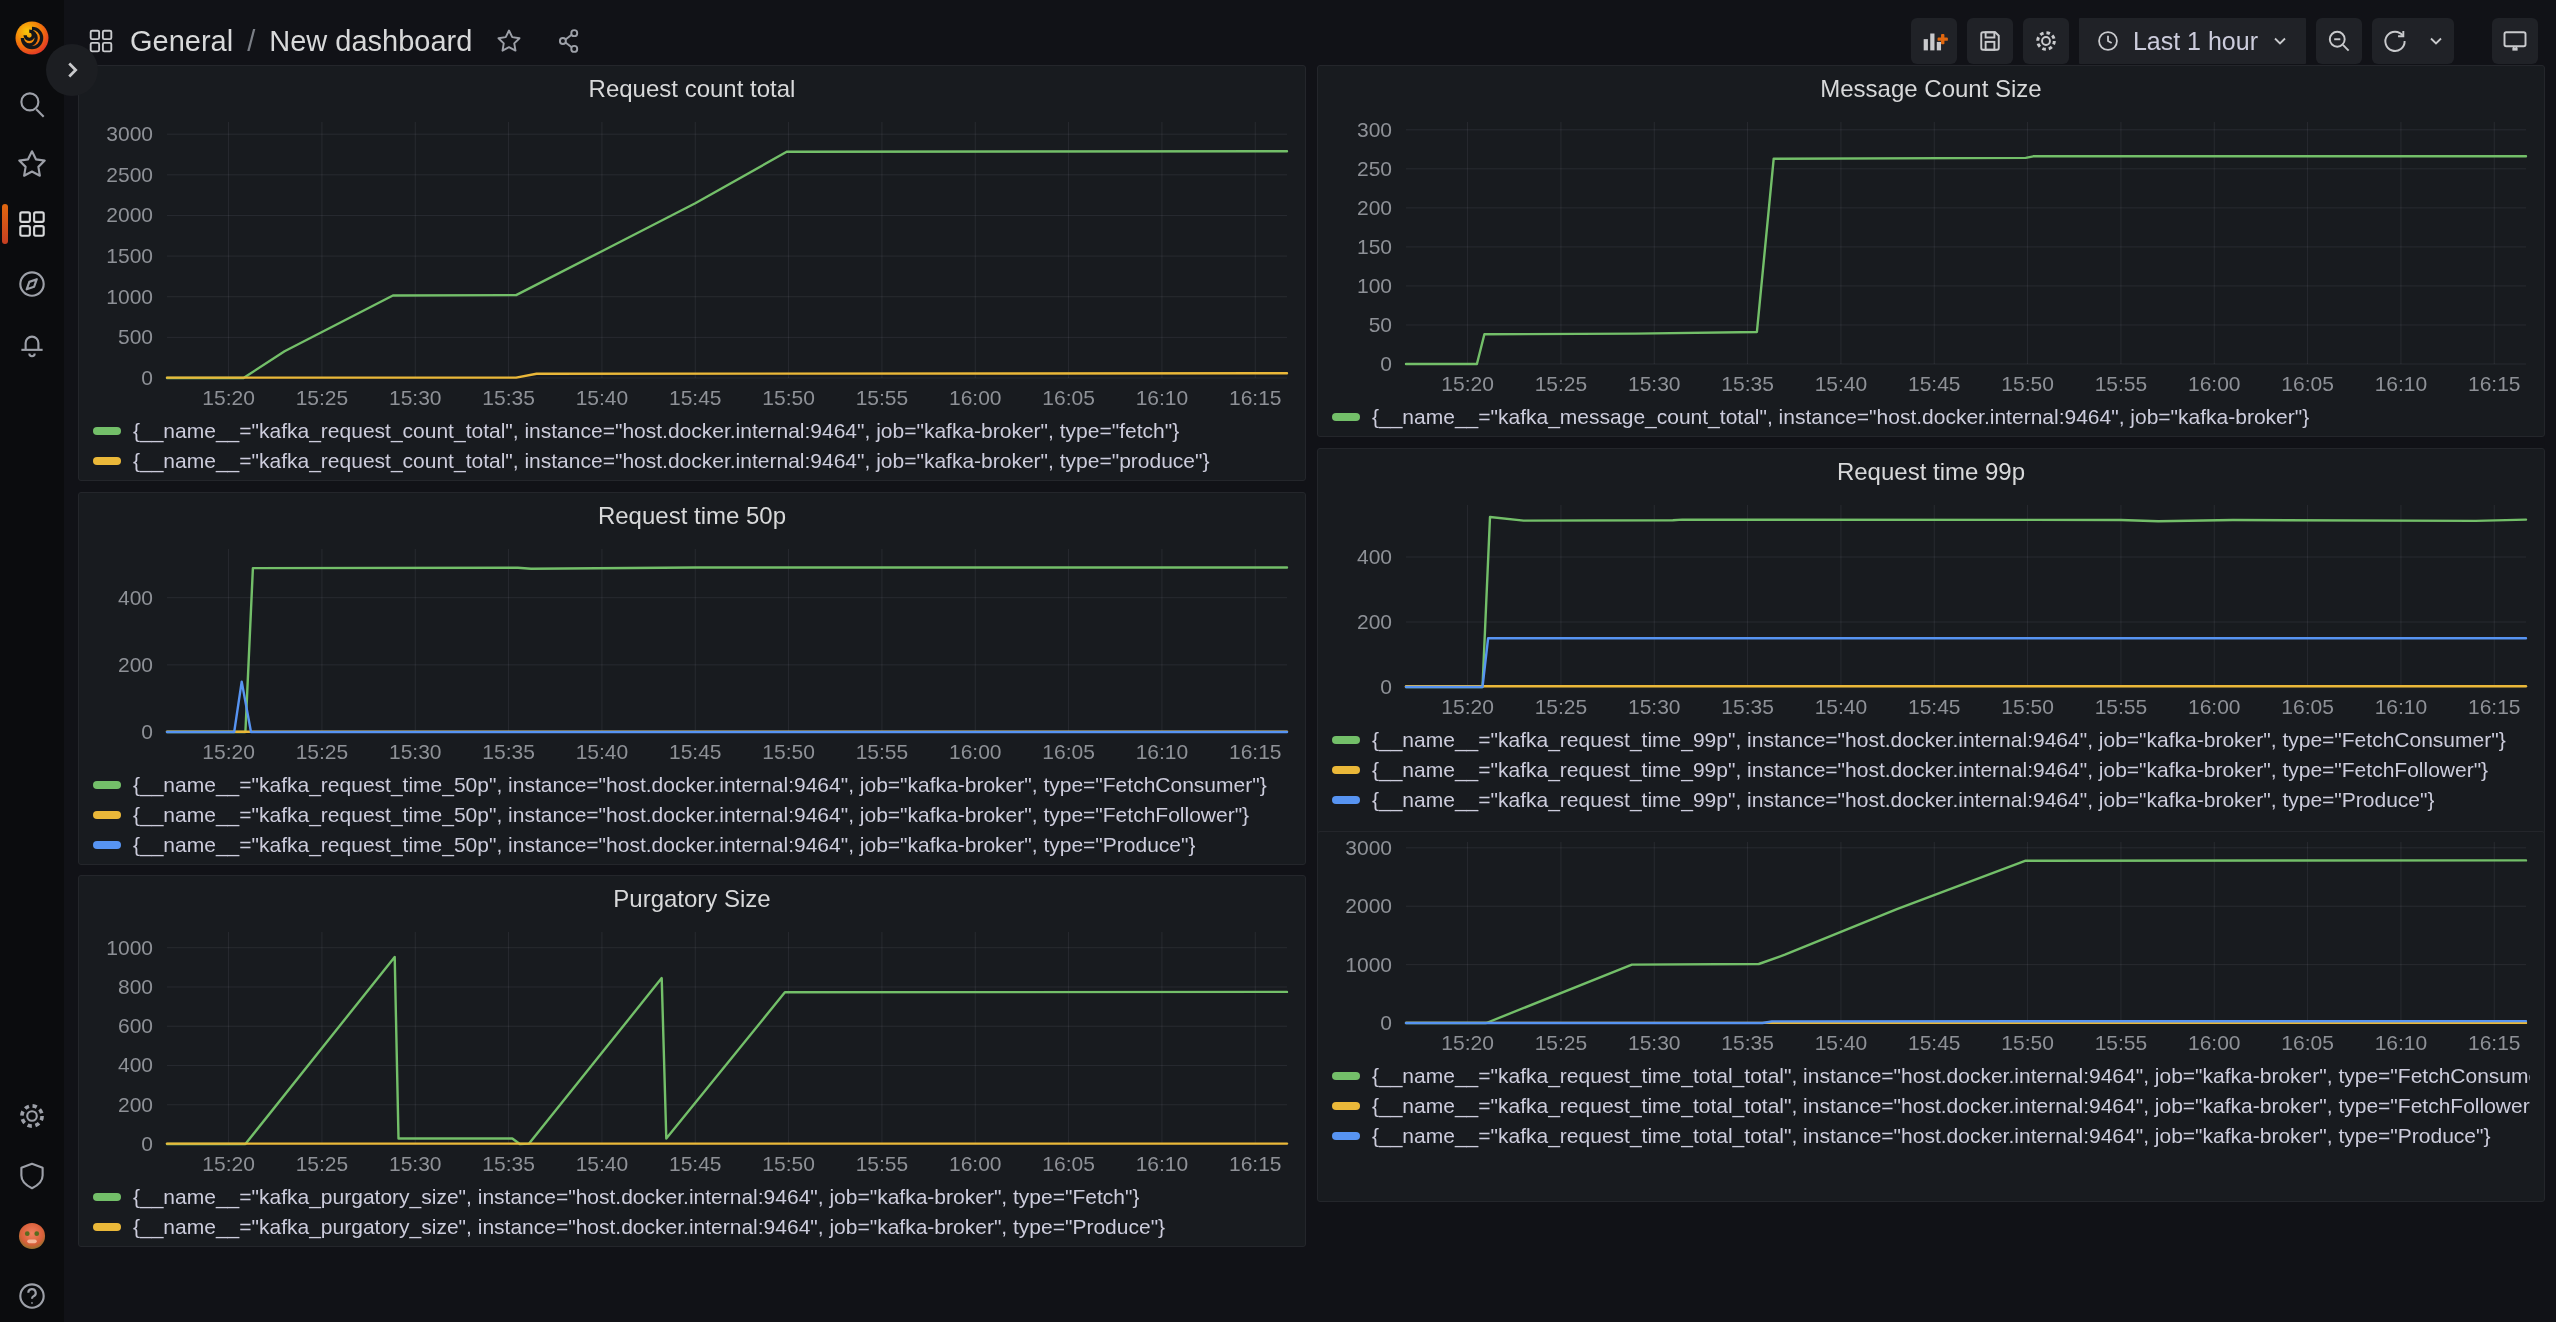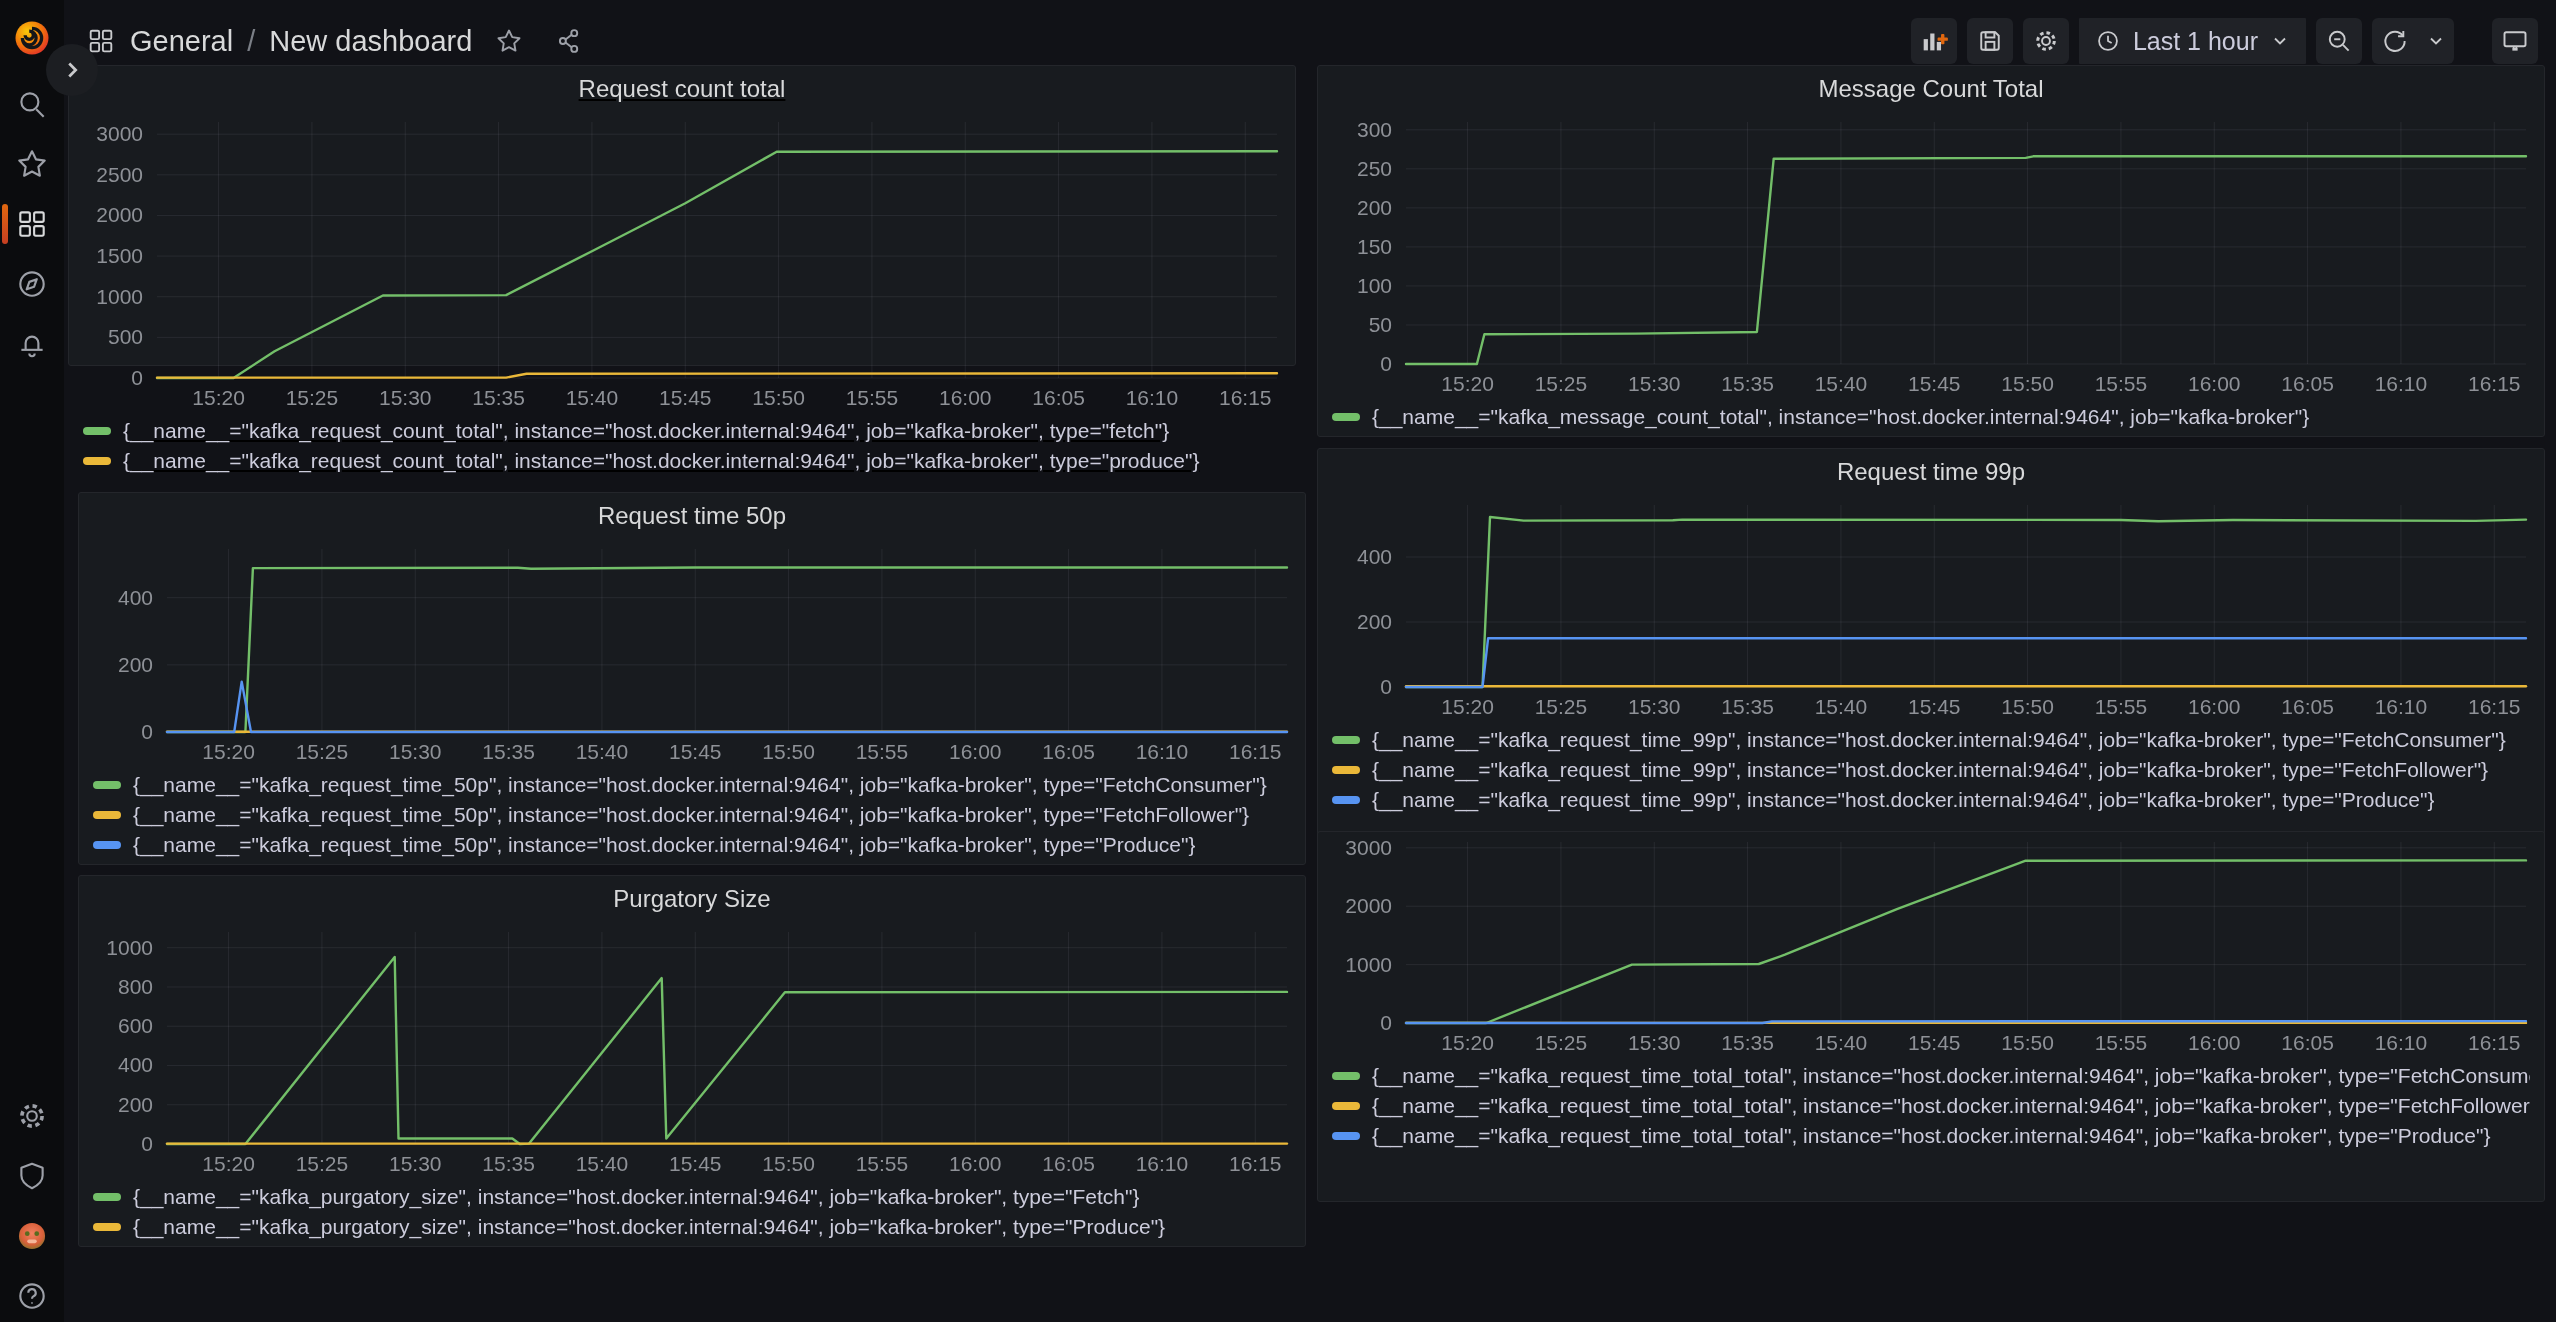--- a/index.html
+++ b/index.html
@@ -219,21 +219,21 @@
           <rect x="4" y="6" width="24" height="16" rx="2"></rect>
           <line x1="13" y1="25.5" x2="19" y2="25.5" stroke-width="3"></line>
           <line x1="14.5" y1="22" x2="14.5" y2="24"></line>
           <line x1="17.5" y1="22" x2="17.5" y2="24"></line>
         </svg>
     </span>
   </div>
 </div>
 
 <div class="dash">
-    <div class="panel" style="left: 68px; top: 65px; width: 1228px; height: 301px; text-decoration: underline;"><div class="panel-title">Request count total</div><svg width="1224" height="300">
+    <div class="panel" style="left: 78px; top: 65px; width: 1228px; height: 416px;"><div class="panel-title">Request count total</div><svg width="1224" height="300">
         <line x1="149.60000000000002" y1="10" x2="149.60000000000002" y2="266" stroke="rgba(204,204,220,0.09)" stroke-width="1"></line>
         <text x="149.60000000000002" y="293" fill="#8e9197" font-size="21" text-anchor="middle">15:20</text>
         <line x1="242.93333333333334" y1="10" x2="242.93333333333334" y2="266" stroke="rgba(204,204,220,0.09)" stroke-width="1"></line>
         <text x="242.93333333333334" y="293" fill="#8e9197" font-size="21" text-anchor="middle">15:25</text>
         <line x1="336.26666666666665" y1="10" x2="336.26666666666665" y2="266" stroke="rgba(204,204,220,0.09)" stroke-width="1"></line>
         <text x="336.26666666666665" y="293" fill="#8e9197" font-size="21" text-anchor="middle">15:30</text>
         <line x1="429.59999999999997" y1="10" x2="429.59999999999997" y2="266" stroke="rgba(204,204,220,0.09)" stroke-width="1"></line>
         <text x="429.59999999999997" y="293" fill="#8e9197" font-size="21" text-anchor="middle">15:35</text>
         <line x1="522.9333333333334" y1="10" x2="522.9333333333334" y2="266" stroke="rgba(204,204,220,0.09)" stroke-width="1"></line>
         <text x="522.9333333333334" y="293" fill="#8e9197" font-size="21" text-anchor="middle">15:40</text>
@@ -270,21 +270,21 @@
       </svg><div class="legend">
         <div class="legend-row">
           <span class="legend-swatch" style="background: rgb(115, 191, 105);"></span>
           <span class="legend-label">{__name__="kafka_request_count_total", instance="host.docker.internal:9464", job="kafka-broker", type="fetch"}</span>
         </div>
         <div class="legend-row">
           <span class="legend-swatch" style="background: rgb(234, 184, 57);"></span>
           <span class="legend-label">{__name__="kafka_request_count_total", instance="host.docker.internal:9464", job="kafka-broker", type="produce"}</span>
         </div>
       </div></div>
-    <div class="panel" style="left: 1317px; top: 65px; width: 1228px; height: 372px;"><div class="panel-title">Message Count Total</div><svg width="1224" height="286">
+    <div class="panel" style="left: 1317px; top: 65px; width: 1228px; height: 372px;"><div class="panel-title">Message Count Size</div><svg width="1224" height="286">
         <line x1="149.60000000000002" y1="10" x2="149.60000000000002" y2="252" stroke="rgba(204,204,220,0.09)" stroke-width="1"></line>
         <text x="149.60000000000002" y="279" fill="#8e9197" font-size="21" text-anchor="middle">15:20</text>
         <line x1="242.93333333333334" y1="10" x2="242.93333333333334" y2="252" stroke="rgba(204,204,220,0.09)" stroke-width="1"></line>
         <text x="242.93333333333334" y="279" fill="#8e9197" font-size="21" text-anchor="middle">15:25</text>
         <line x1="336.26666666666665" y1="10" x2="336.26666666666665" y2="252" stroke="rgba(204,204,220,0.09)" stroke-width="1"></line>
         <text x="336.26666666666665" y="279" fill="#8e9197" font-size="21" text-anchor="middle">15:30</text>
         <line x1="429.59999999999997" y1="10" x2="429.59999999999997" y2="252" stroke="rgba(204,204,220,0.09)" stroke-width="1"></line>
         <text x="429.59999999999997" y="279" fill="#8e9197" font-size="21" text-anchor="middle">15:35</text>
         <line x1="522.9333333333334" y1="10" x2="522.9333333333334" y2="252" stroke="rgba(204,204,220,0.09)" stroke-width="1"></line>
         <text x="522.9333333333334" y="279" fill="#8e9197" font-size="21" text-anchor="middle">15:40</text>

